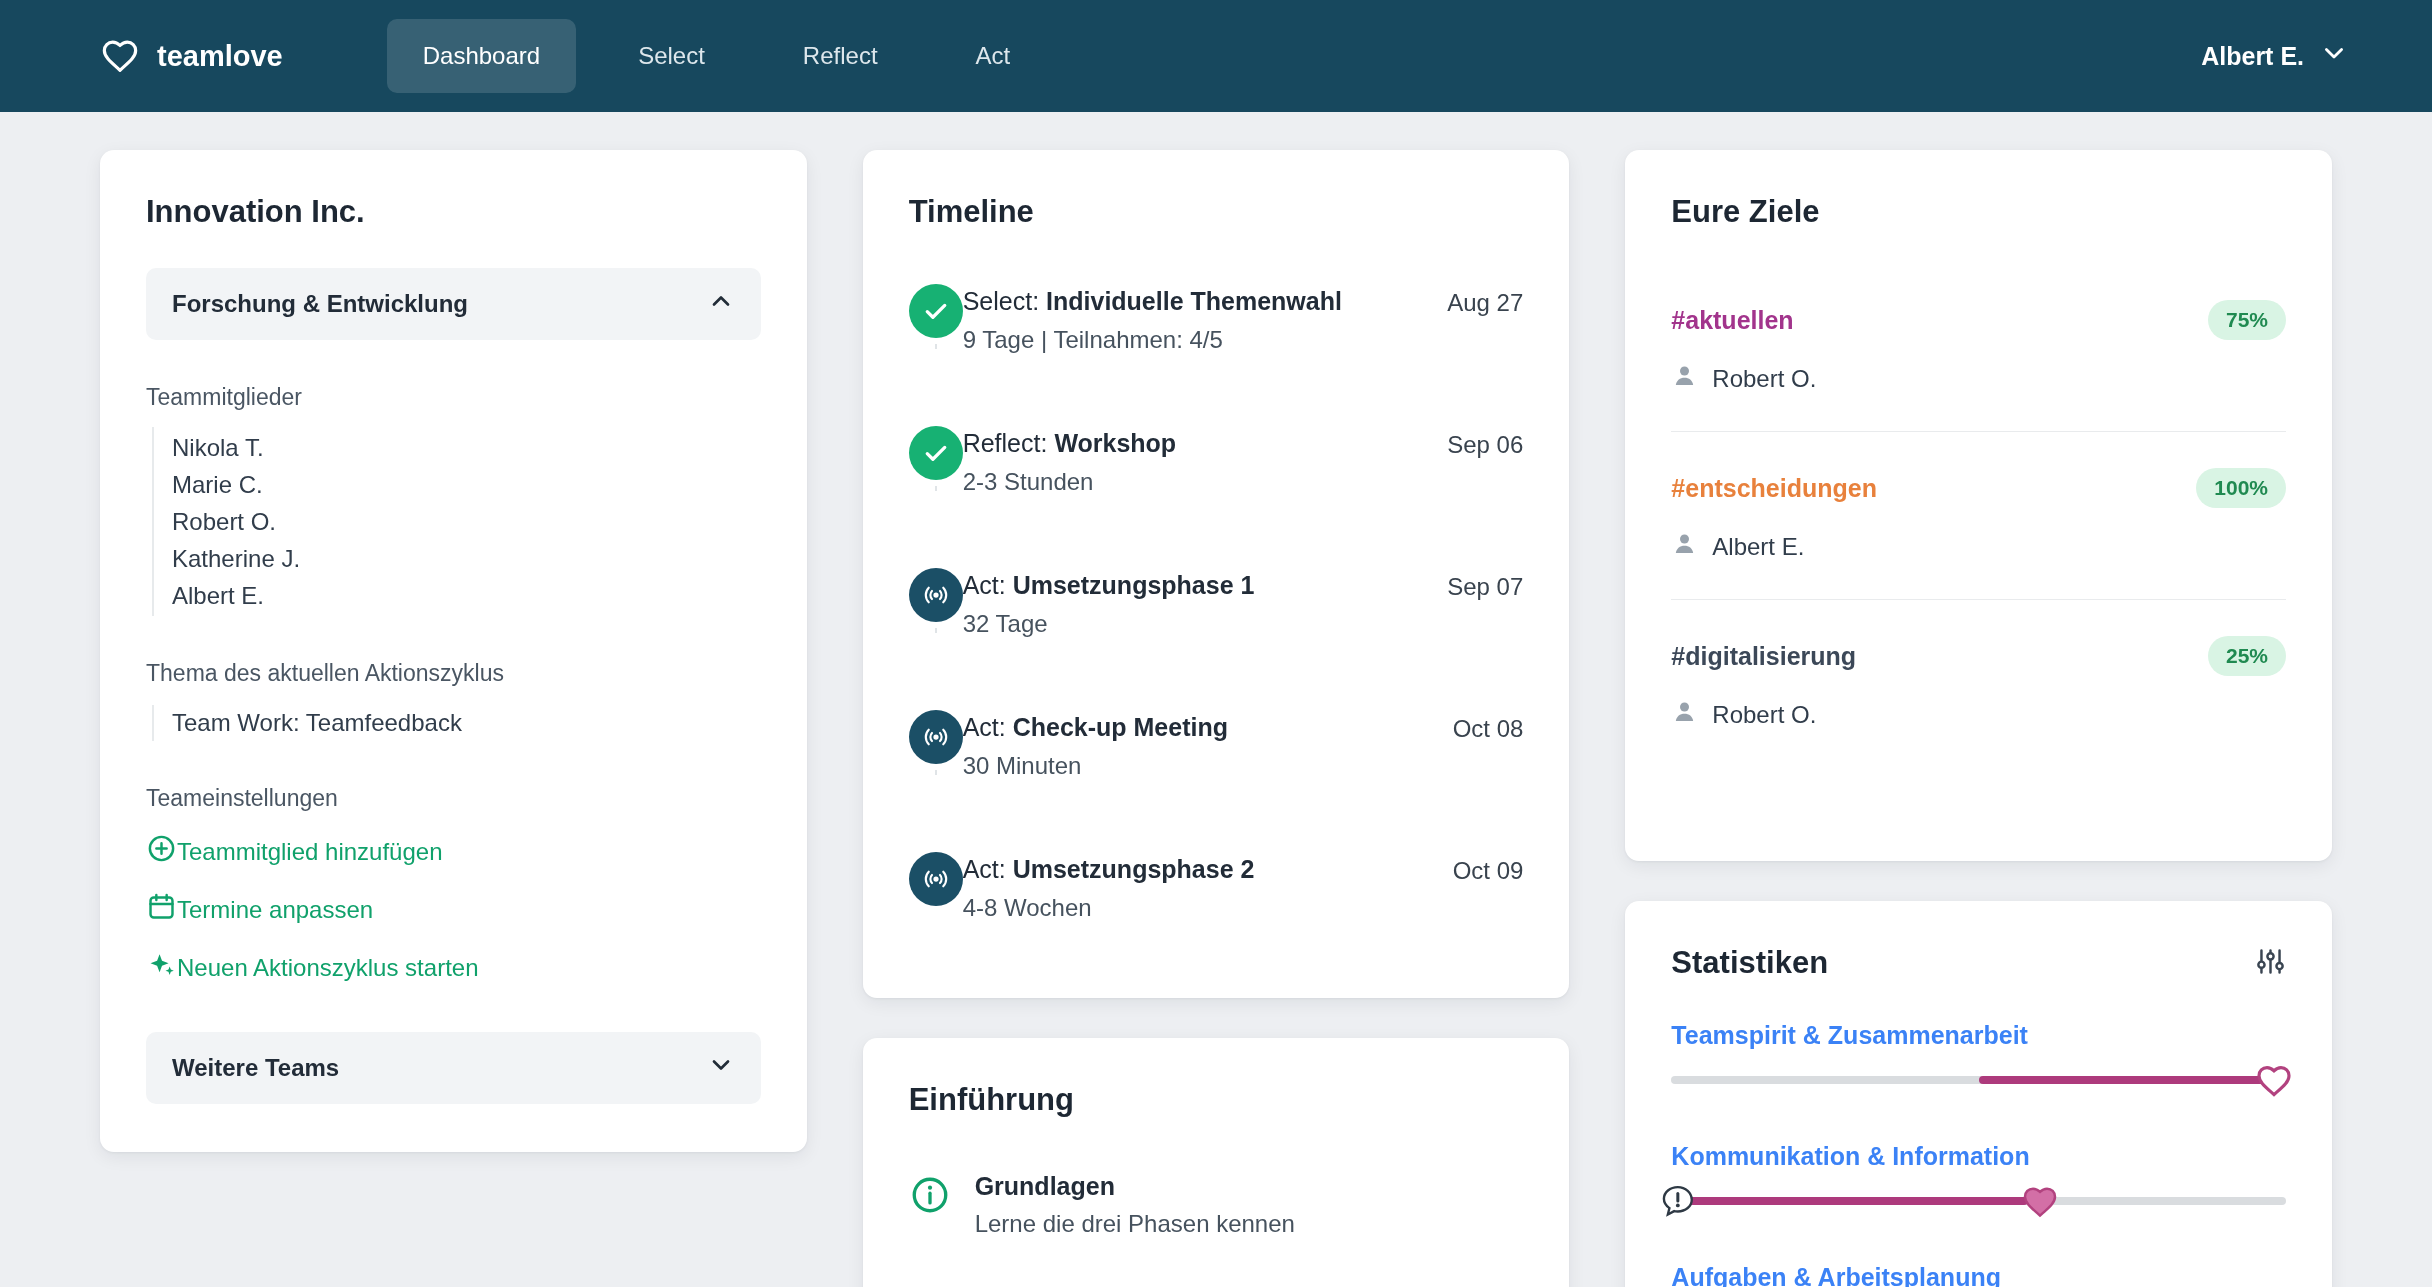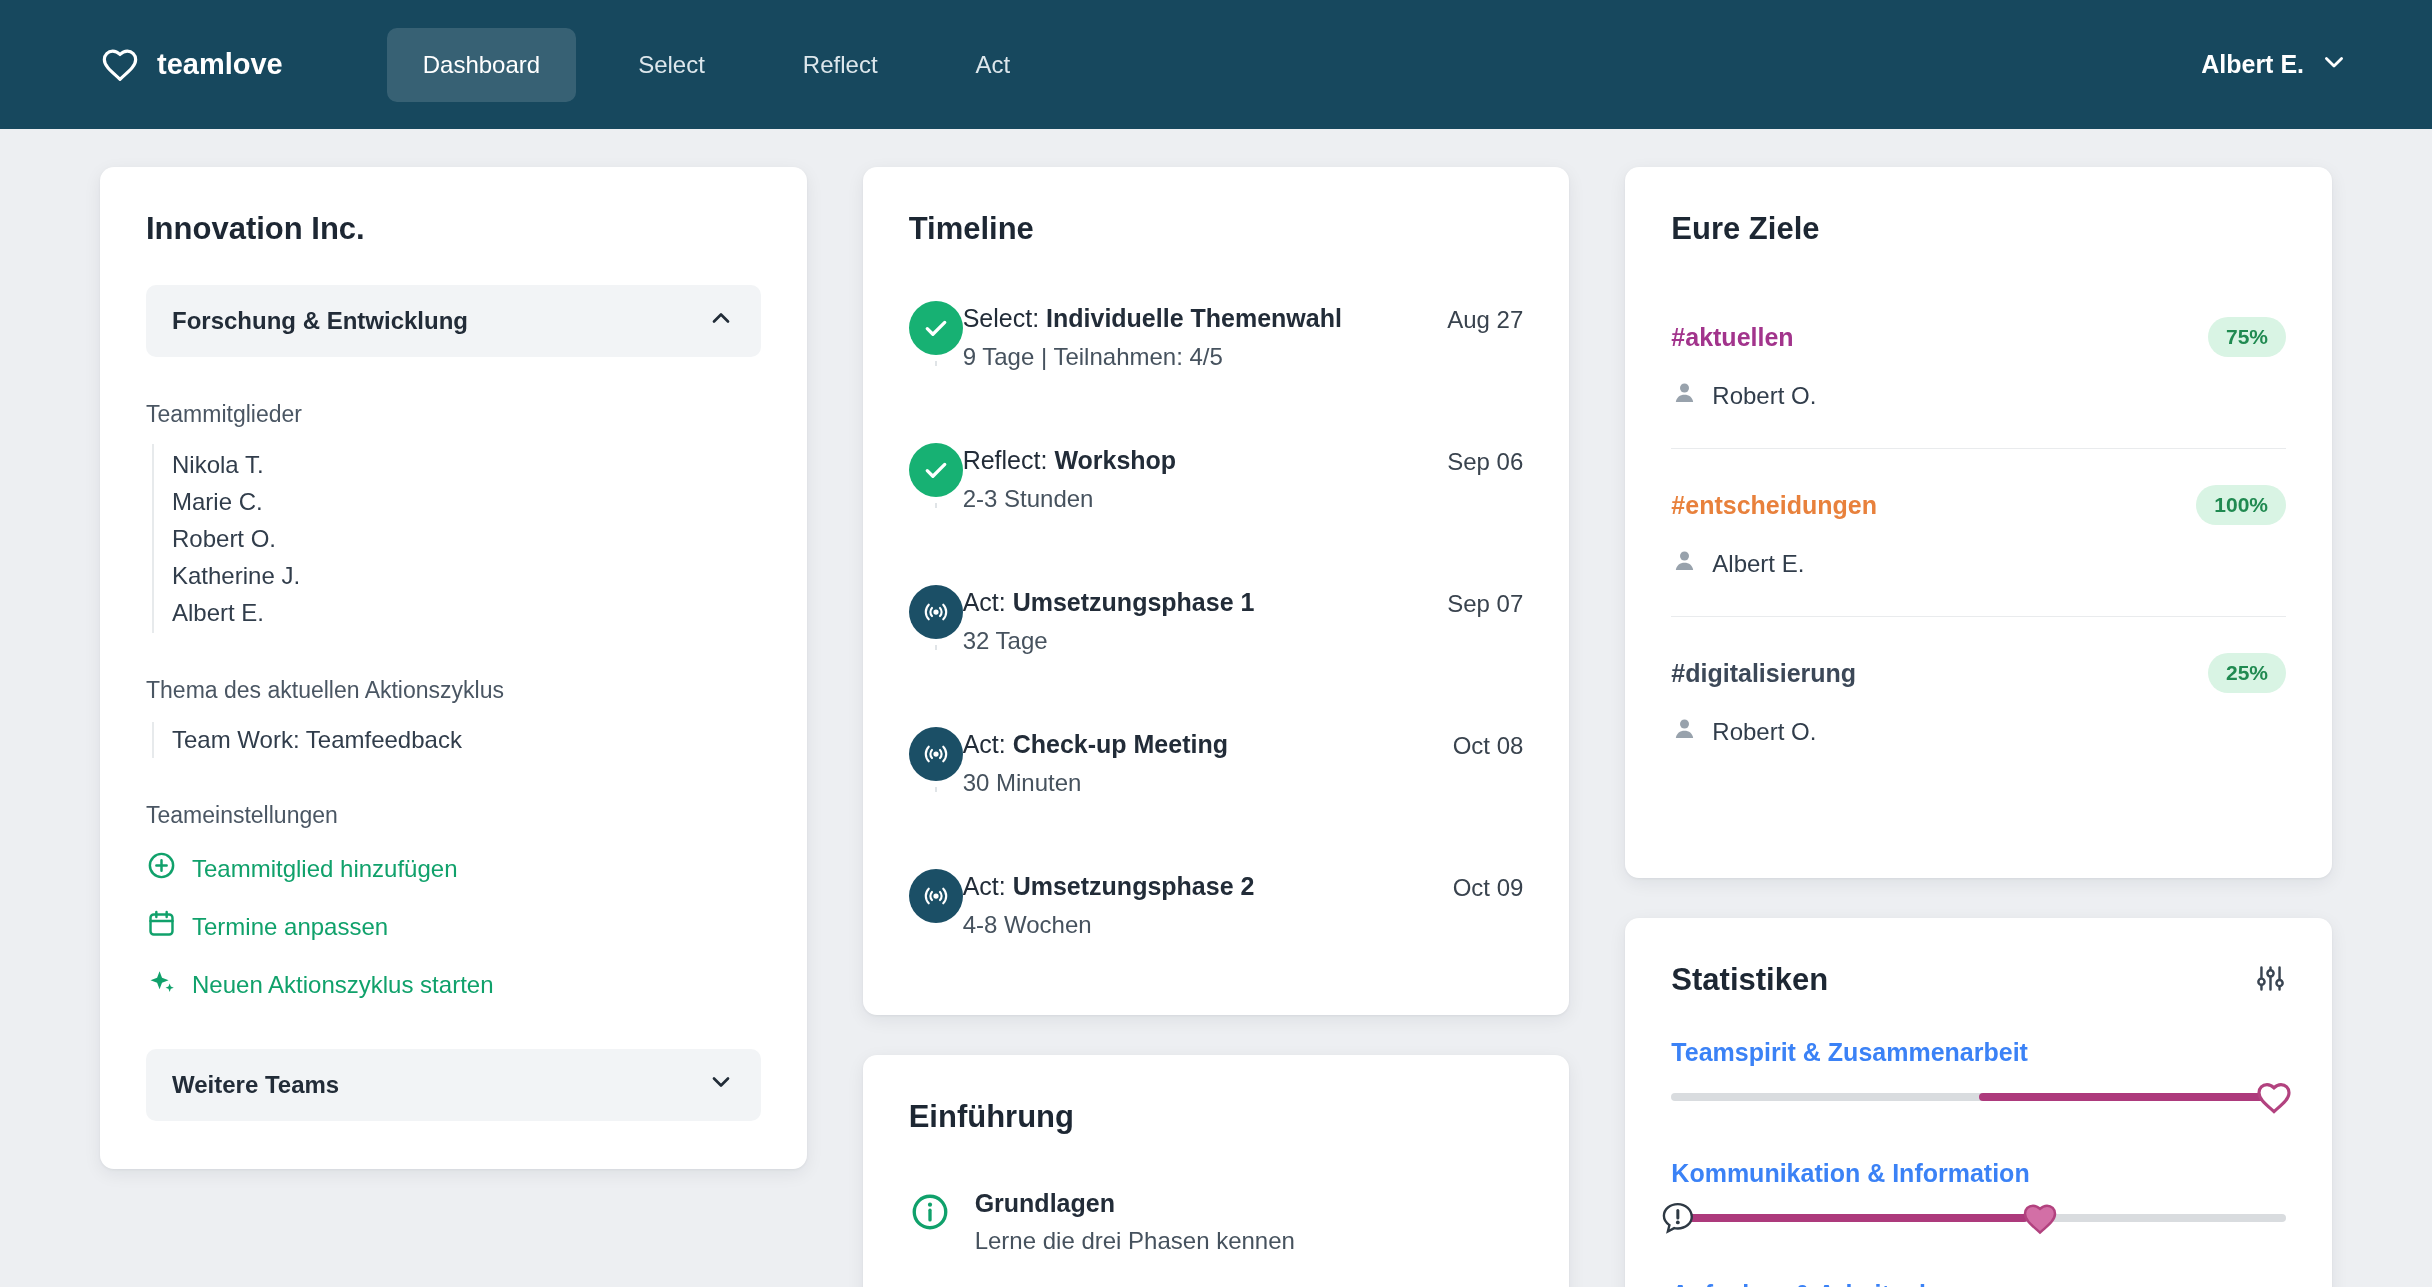--- a/index.html
+++ b/index.html
@@ -6,21 +6,21 @@
   html, body { margin: 0; padding: 0; }
   body {
     width: 2432px; height: 1287px; overflow: hidden;
     background: #edeff2;
     font-family: "Liberation Sans", sans-serif;
     color: #1f2733;
   }
 
   
   .navbar {
-    height: 129px; background: #17485e;
+    height: 112px; background: #17485e;
     display: flex; align-items: center;
     padding: 0 84px 0 100px;
   }
   .brand { display: flex; align-items: center; gap: 17px; color: #fff; font-size: 29px; font-weight: 700; cursor: pointer; }
   .brand svg { width: 40px; height: 40px; display: block; }
   .nav-items { display: flex; margin-left: 104px; gap: 26px; align-items: center; }
   .nav-item {
     color: #dde7ec; font-size: 24px; padding: 23px 36px; border-radius: 10px;
     cursor: pointer; white-space: nowrap;
   }
@@ -53,21 +53,21 @@
   .member-list {
     list-style: none; margin: 16px 0 0 6px; padding: 2px 0 2px 18px;
     border-left: 2px solid #e7eaec; font-size: 24px; color: #313d4b;
   }
   .member-list li { line-height: 37px; }
   .topic {
     margin: 18px 0 0 6px; padding: 4px 0 4px 18px;
     border-left: 2px solid #e7eaec; font-size: 24px; color: #313d4b;
   }
   .action-link {
-    display: flex; align-items: center; gap: 15px;
+    display: flex; align-items: center; 
     color: #10a16b; font-size: 24px; margin-top: 21px; cursor: pointer;
   }
   .action-link:first-of-type { margin-top: 26px; }
   .action-link svg { width: 31px; height: 31px; flex: none; }
 
   
   .timeline-card { min-height: 848px; }
   .timeline-card .card-title { margin-bottom: 54px; }
   .t-row { display: flex; position: relative; padding-bottom: 72px; }
   .t-row:last-child { padding-bottom: 4px; justify-content: flex-end; }

